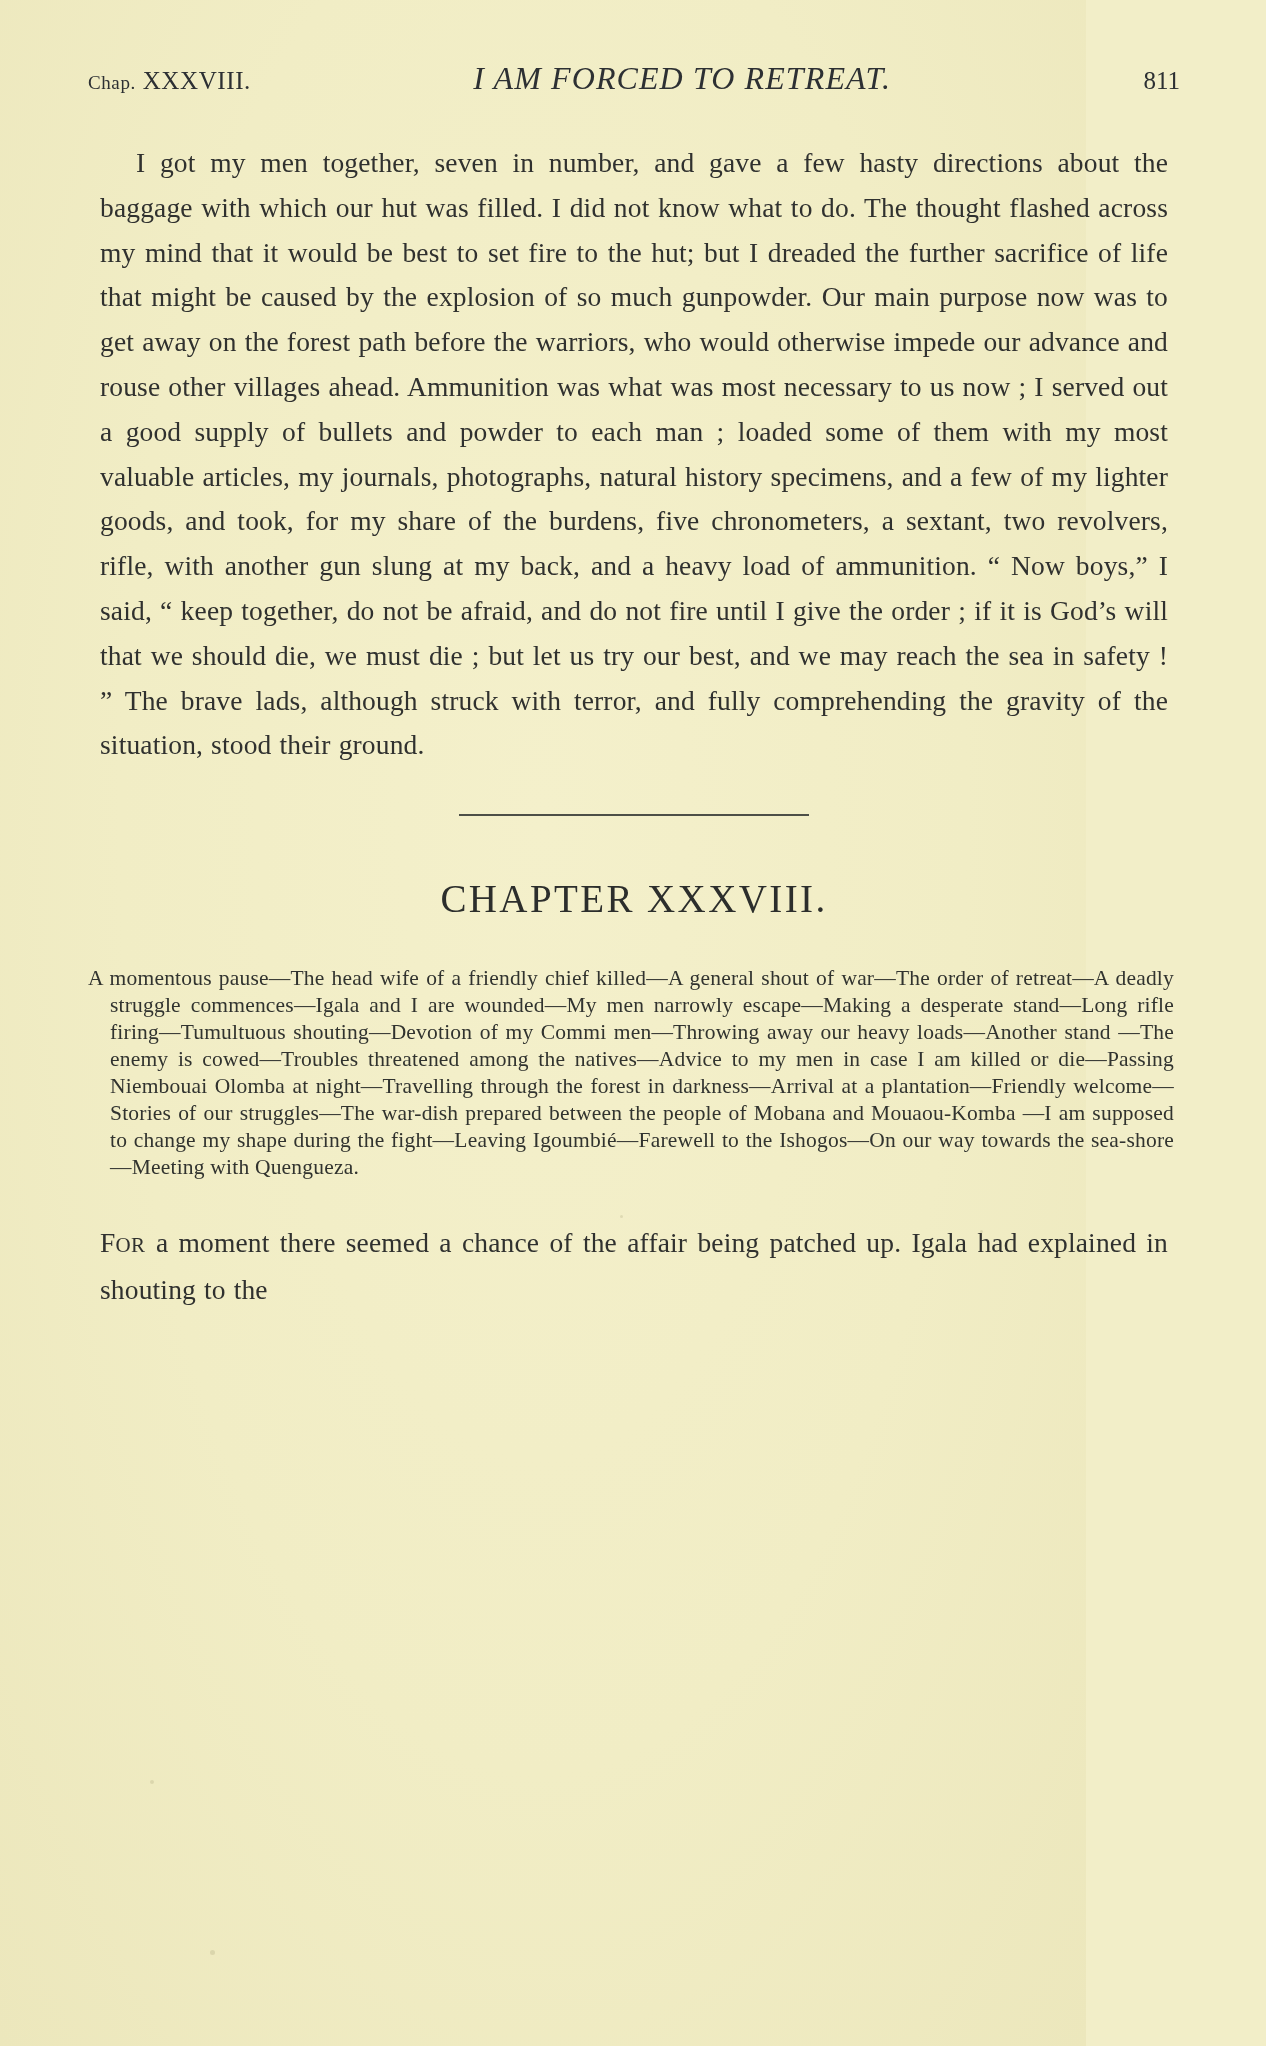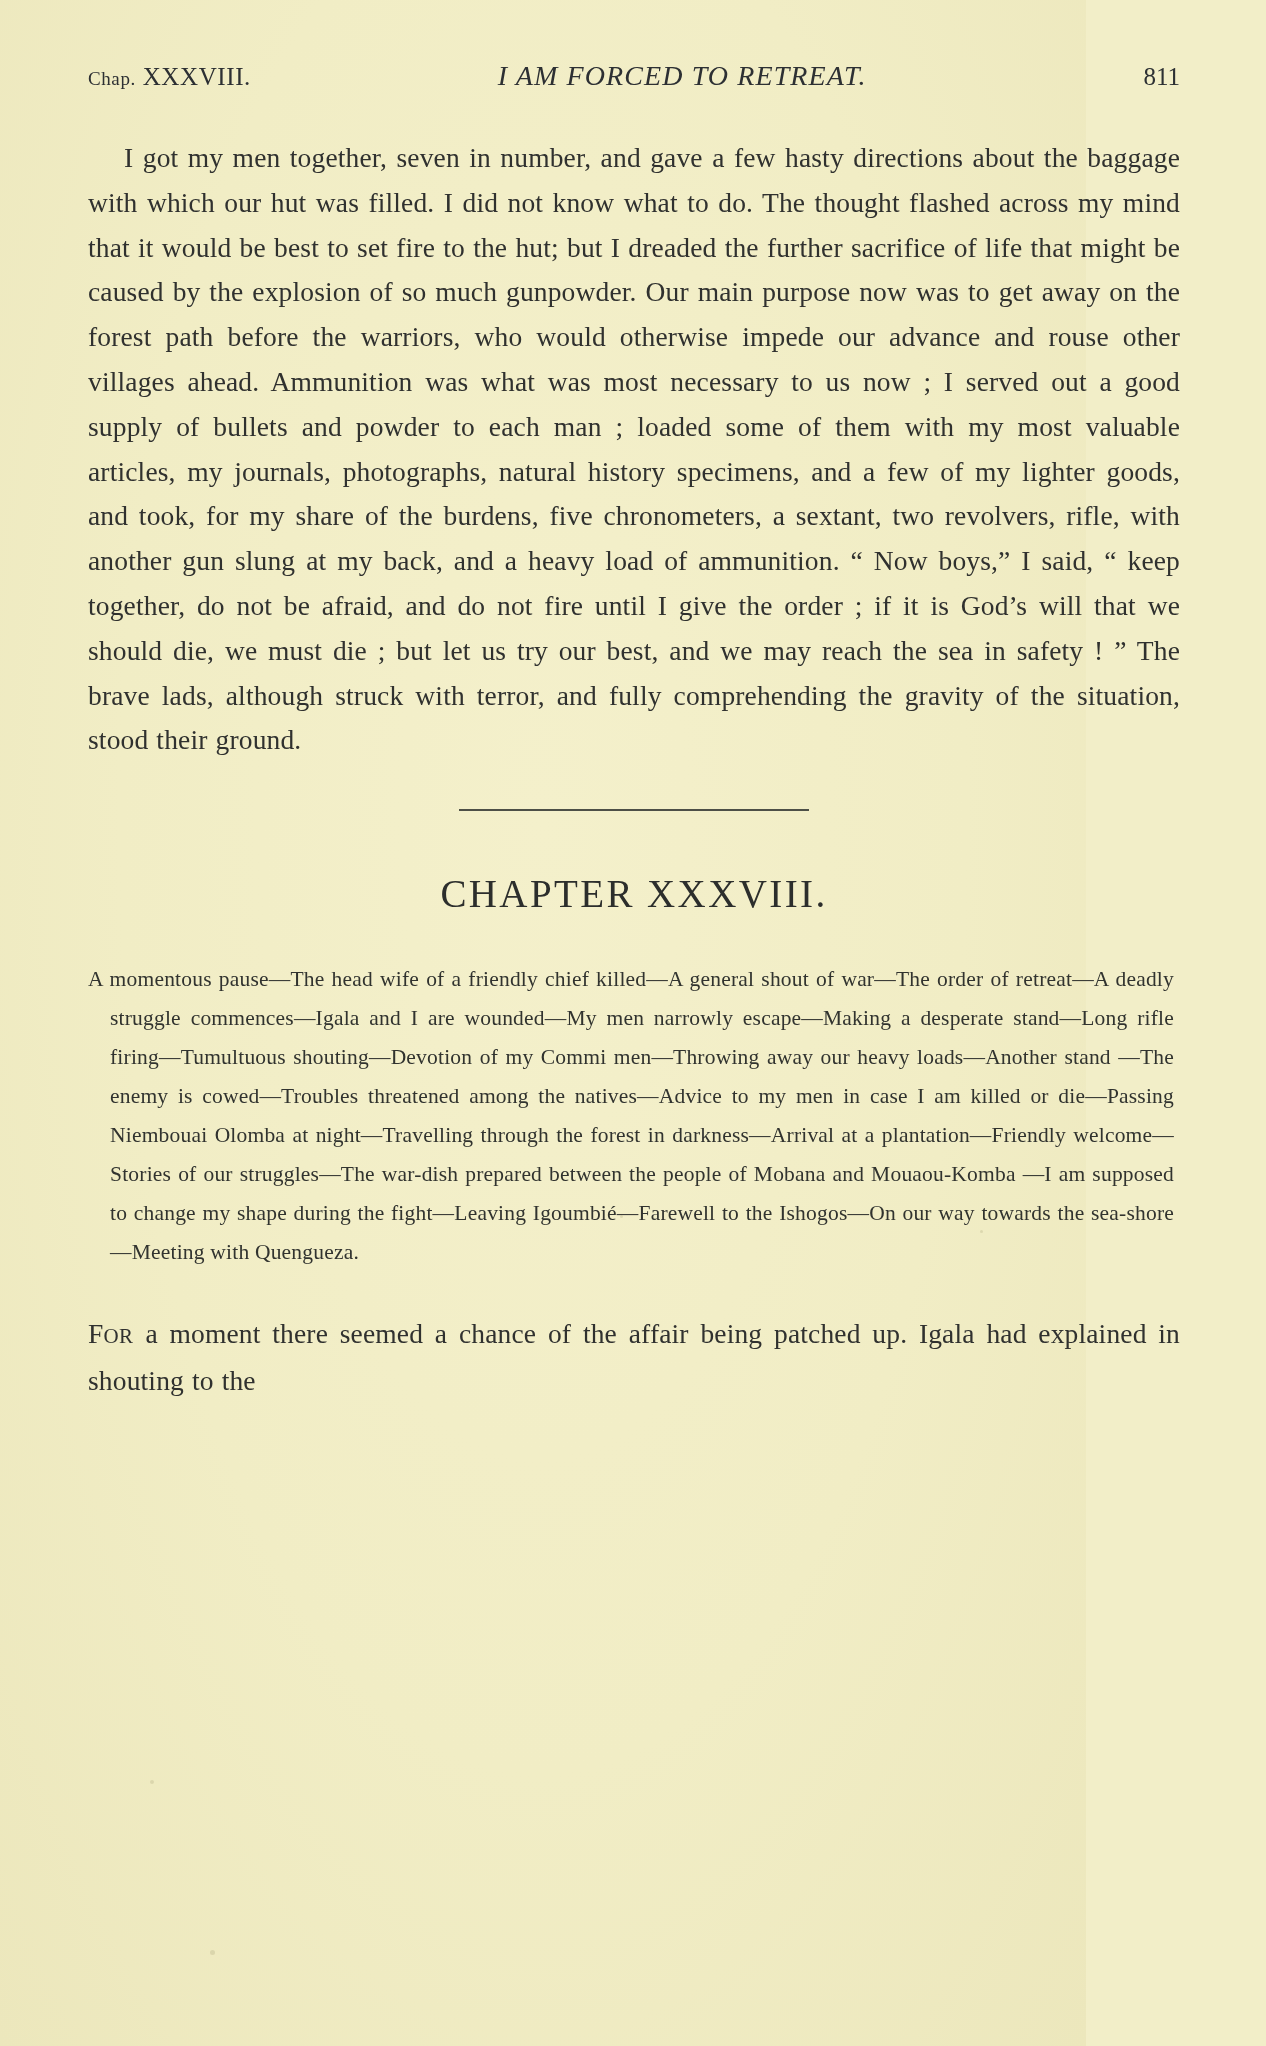--- a/index.html
+++ b/index.html
@@ -41,41 +41,41 @@
     letter-spacing: 0.6px;
     white-space: nowrap;
   }
   .runhead .chap .sc {
     font-size: 19px;
   }
   .runhead .title {
     flex: 1;
     text-align: center;
     font-style: italic;
-    font-size: 28px;
+    font-size: 32px;
     letter-spacing: 1.1px;
     padding-left: 10px;
     padding-right: 40px;
   }
   .runhead .pageno {
     font-size: 25px;
     white-space: nowrap;
   }
   
   .bodytext {
     font-size: 27.5px;
     line-height: 44.8px;
     text-align: justify;
     text-justify: inter-word;
     letter-spacing: 0.15px;
     word-spacing: 1px;
     color: #30312f;
   }
   .bodytext p {
-    margin: 0;
+    margin: 12px;
     text-indent: 36px;
   }
   
   .rule-wrap {
     text-align: center;
     margin-top: 34px;
     margin-bottom: 56px;
   }
   .rule {
     display: inline-block;
@@ -87,21 +87,21 @@
   .chapter-heading {
     text-align: center;
     font-size: 39px;
     letter-spacing: 2.4px;
     margin-bottom: 44px;
     color: #2c2e2c;
   }
   
   .argument {
     font-size: 21.5px;
-    line-height: 39px;
+    line-height: 27px;
     text-align: justify;
     text-justify: inter-word;
     letter-spacing: 0.2px;
     margin: 0 0 0 0;
     padding: 0 6px 0 0;
     color: #31332f;
   }
   .argument p {
     margin: 0;
     text-indent: -22px;

